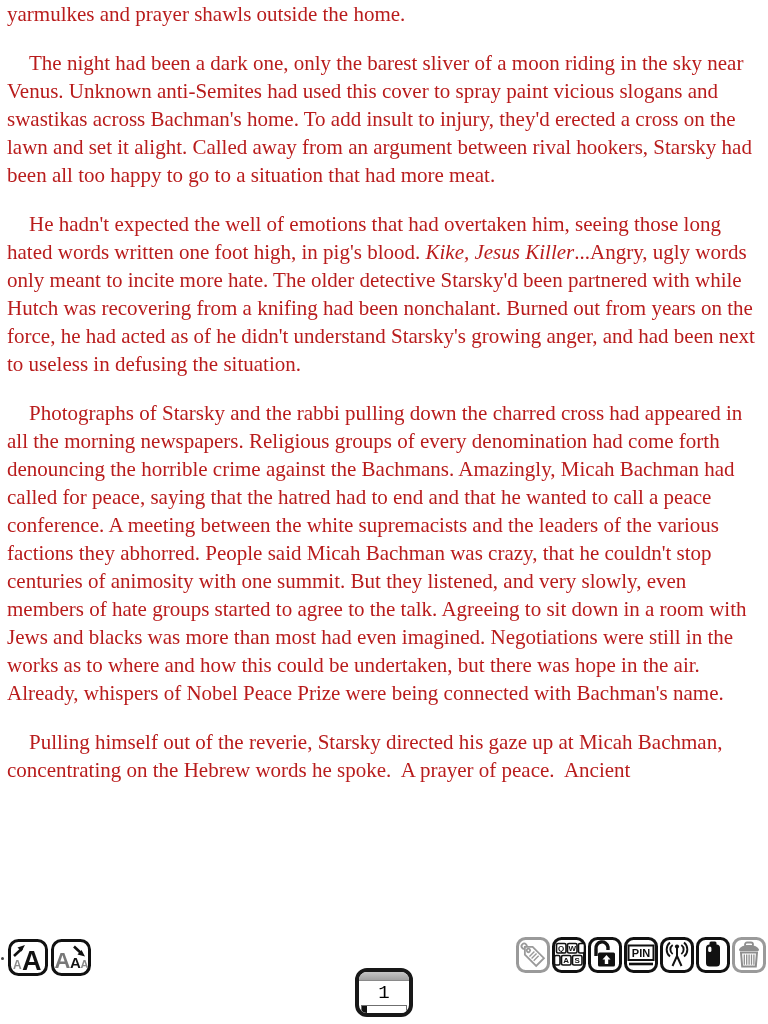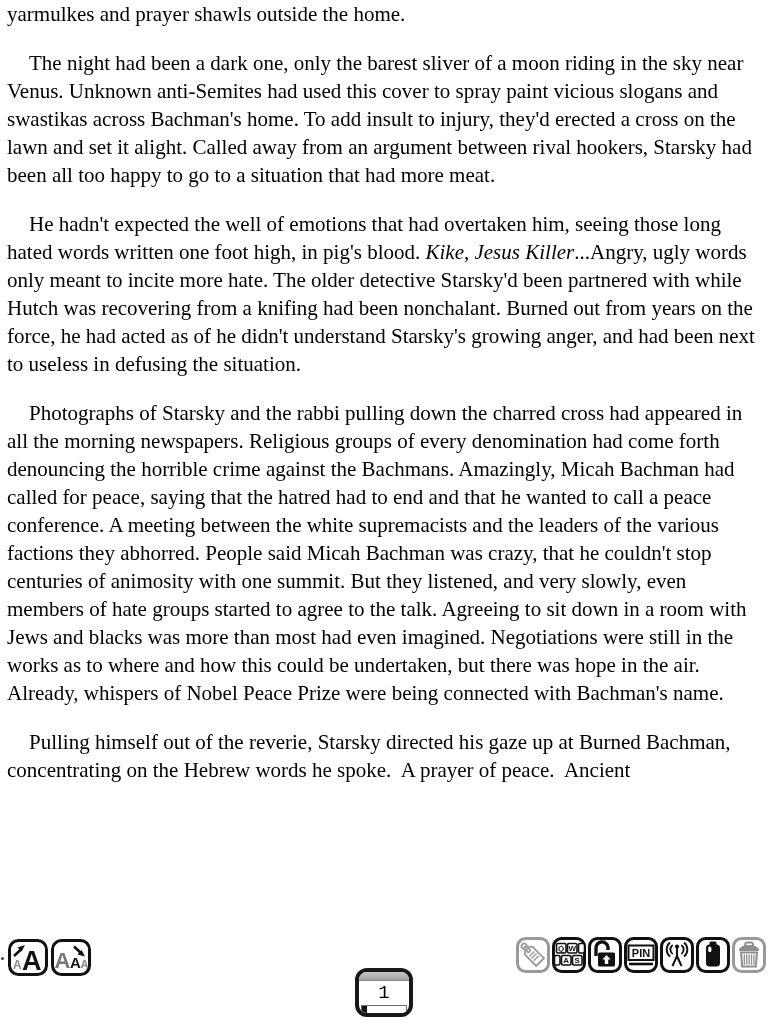--- a/index.html
+++ b/index.html
@@ -1,21 +1,21 @@
 <!DOCTYPE html>
 <html><head>
 <meta charset="utf-8">
 <style>
   html,body { margin:0; padding:0; }
   body { width:768px; height:1024px; background:#ffffff; position:relative; overflow:hidden;
          font-family:"Liberation Serif", serif; }
 
   
   .page-text { position:absolute; left:7px; top:0; width:753px; height:934px; overflow:hidden;
-               font-family:"Liberation Serif", serif; font-size:21px; line-height:28px; color:#000000; }
+               font-family:"Liberation Serif", serif; font-size:21px; line-height:28px; color:#b91c1c; }
   .page-text p { margin:0 0 21px 0; text-indent:22px; white-space:pre-wrap; }
   .page-text p.no-indent { text-indent:0; }
   .page-text i { font-style:italic;margin-top:33px; }
 
   
   .toolbar-left  { position:absolute; left:8px;  top:939px; display:flex; gap:3px; }
   .toolbar-right { position:absolute; left:516px; top:937px; display:flex; gap:2px; }
   .tb-btn { padding:0; margin:0; background:transparent; border:none; display:block; cursor:pointer; }
   .tb-btn svg { display:block; }
 
@@ -34,21 +34,21 @@
 </head>
 <body>
 
 <div>
 
   <div class="page-text">
       <p class="no-indent"><span>yarmulkes and prayer shawls outside the home.</span></p>
       <p><span>The night had been a dark one, only the barest sliver of a moon riding in the sky near Venus. Unknown anti-Semites had used this cover to spray paint vicious slogans and swastikas across Bachman's home. To add insult to injury, they'd erected a cross on the lawn and set it alight. Called away from an argument between rival hookers, Starsky had been all too happy to go to a situation that had more meat.</span></p>
       <p><span>He hadn't expected the well of emotions that had overtaken him, seeing those long hated words written one foot high, in pig's blood. </span><i>Kike, Jesus Killer</i><span>...Angry, ugly words only meant to incite more hate. The older detective Starsky'd been partnered with while Hutch was recovering from a knifing had been nonchalant. Burned out from years on the force, he had acted as of he didn't understand Starsky's growing anger, and had been next to useless in defusing the situation.</span></p>
       <p><span>Photographs of Starsky and the rabbi pulling down the charred cross had appeared in all the morning newspapers. Religious groups of every denomination had come forth denouncing the horrible crime against the Bachmans. Amazingly, Micah Bachman had called for peace, saying that the hatred had to end and that he wanted to call a peace conference. A meeting between the white supremacists and the leaders of the various factions they abhorred. People said Micah Bachman was crazy, that he couldn't stop centuries of animosity with one summit. But they listened, and very slowly, even members of hate groups started to agree to the talk. Agreeing to sit down in a room with Jews and blacks was more than most had even imagined. Negotiations were still in the works as to where and how this could be undertaken, but there was hope in the air. Already, whispers of Nobel Peace Prize were being connected with Bachman's name.</span></p>
-      <p><span>Pulling himself out of the reverie, Starsky directed his gaze up at Burned Bachman, concentrating on the Hebrew words he spoke.  A prayer of peace.  Ancient</span></p>
+      <p><span>Pulling himself out of the reverie, Starsky directed his gaze up at Micah Bachman, concentrating on the Hebrew words he spoke.  A prayer of peace.  Ancient</span></p>
     </div>
 
   <div class="stray-dot"></div>
 
   <div class="toolbar-left">
 
     <div class="tb-btn">
       <svg width="40" height="37" viewBox="0 0 40 37">
         <rect x="1.5" y="1.5" width="37" height="34" rx="9" fill="#fff" stroke="#111" stroke-width="3"></rect>
         <text x="5" y="30" font-family="Liberation Sans, sans-serif" font-size="12" font-weight="bold" fill="#8a8a8a">A</text>

